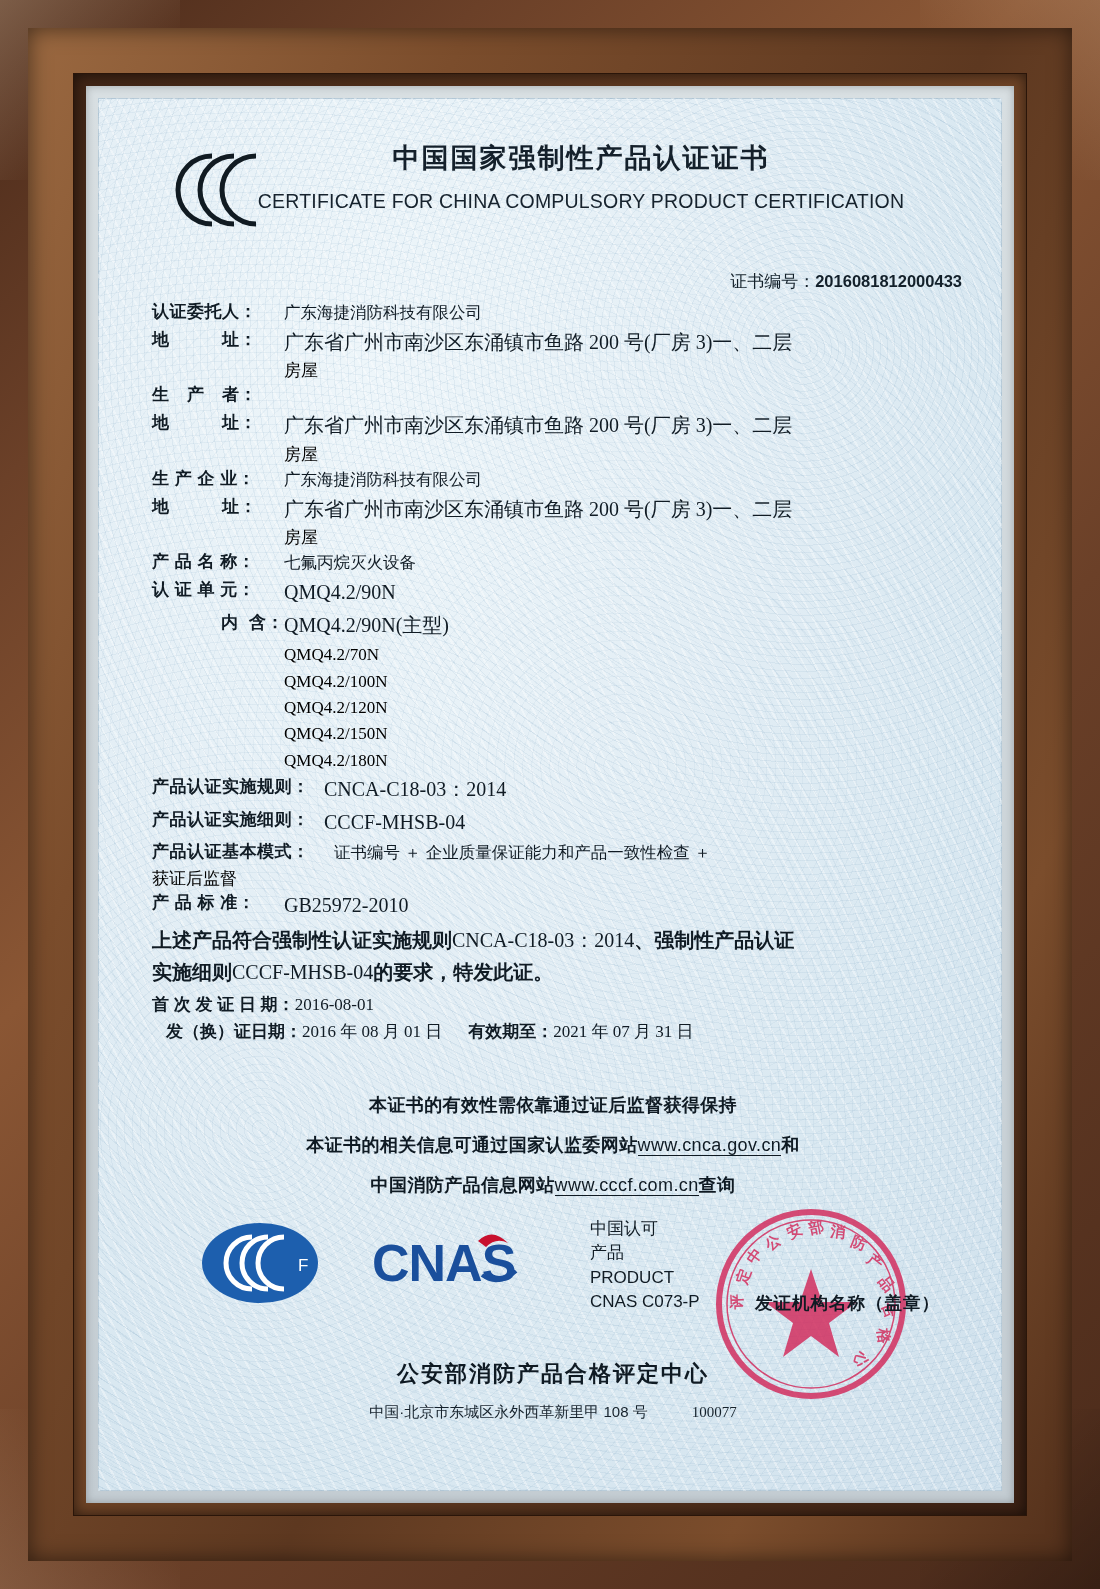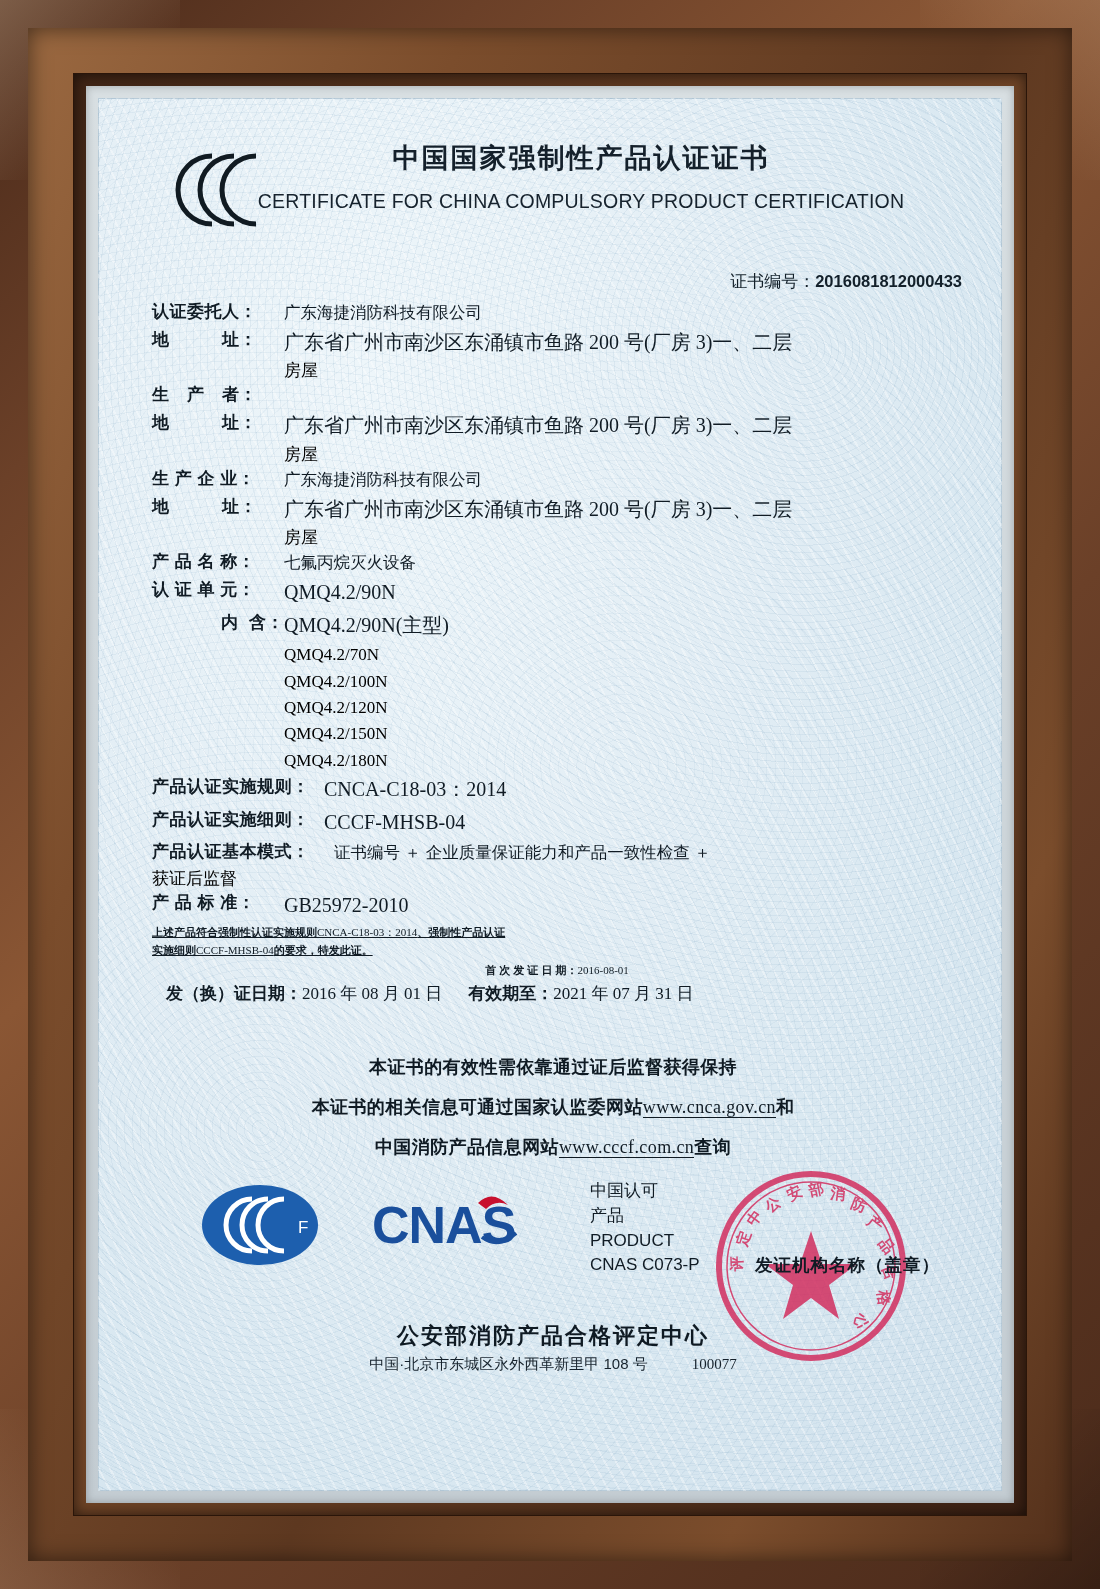--- a/index.html
+++ b/index.html
@@ -115,33 +115,32 @@
   }
   .val.cn { font-family: "Liberation Sans", sans-serif; font-size: 16.5px; }
   .val.mix { font-family: "Liberation Serif", serif; font-size: 20px; }
   .cont { padding-left: 132px; font-size: 17px; font-family: "Liberation Sans", sans-serif; }
   .unit-list { padding-left: 132px; }
   .unit-list div { font-size: 17px; font-family: "Liberation Serif", serif; line-height: 1.55; }
 
   .para {
     font-family: "Liberation Sans", sans-serif;
     font-weight: bold;
-    font-size: 11px;
+    font-size: 20px;
     color: #101b24;
     line-height: 1.62;
     margin-top: 2px;
-    text-decoration: underline;
   }
   .para span.lt { font-family: "Liberation Serif", serif; font-weight: normal; }
 
   .first-date {
-    text-align: center;
+    text-align: left;
     font-family: "Liberation Sans", sans-serif;
     font-weight: bold;
-    font-size: 11px;
+    font-size: 17px;
     margin-top: 4px;
     color: #101b24;
   }
   .first-date .dt { font-family: "Liberation Serif", serif; font-weight: normal; }
   .issue-row {
     display: flex; align-items: baseline; gap: 26px;
     font-size: 17px; margin-top: 4px; color: #101b24;
     padding-left: 14px;
   }
   .issue-row .k { font-family: "Liberation Sans", sans-serif; font-weight: bold; }
@@ -153,21 +152,21 @@
     font-family: "Liberation Sans", sans-serif;
     font-weight: bold;
     font-size: 18px;
     color: #0f1a23;
     margin-bottom: 16px;
     letter-spacing: .4px;
   }
   .notes .n .url {
     font-weight: normal;
     border-bottom: 1px solid #0f1a23;
-    font-family: Liberation Serif, serif;
+    font-family: Liberation Sans, sans-serif;
   }
 
   
   .logos { position: relative; height: 140px; margin-top: 14px; }
   .cccf { position: absolute; left: 62px; top: 8px; width: 120px; height: 84px; }
   .cnas { position: absolute; left: 232px; top: 14px; width: 200px; height: 72px; }
   .cnas-text {
     position: absolute; left: 452px; top: 4px;
     font-family: "Liberation Sans", sans-serif;
     font-size: 17px; line-height: 1.45; color: #101b24;
@@ -184,21 +183,21 @@
   }
 
   
   .footer { text-align: center; margin-top: 6px; }
   .org {
     font-family: "Liberation Sans", sans-serif;
     font-weight: bold; font-size: 22px; letter-spacing: 2px;
     color: #0f1a23;
   }
   .addr {
-    margin-top: 4px;
+    margin-top: 14px;
     font-family: "Liberation Sans", sans-serif;
     font-size: 15px; color: #16222c;
   }
   .addr .zip { margin-left: 44px; font-family: "Liberation Serif", serif; }
   .site {
     margin-top: 10px;
     font-family: "Liberation Serif", serif;
     font-size: 15px; color: #1a2730;
   }
 </style>

